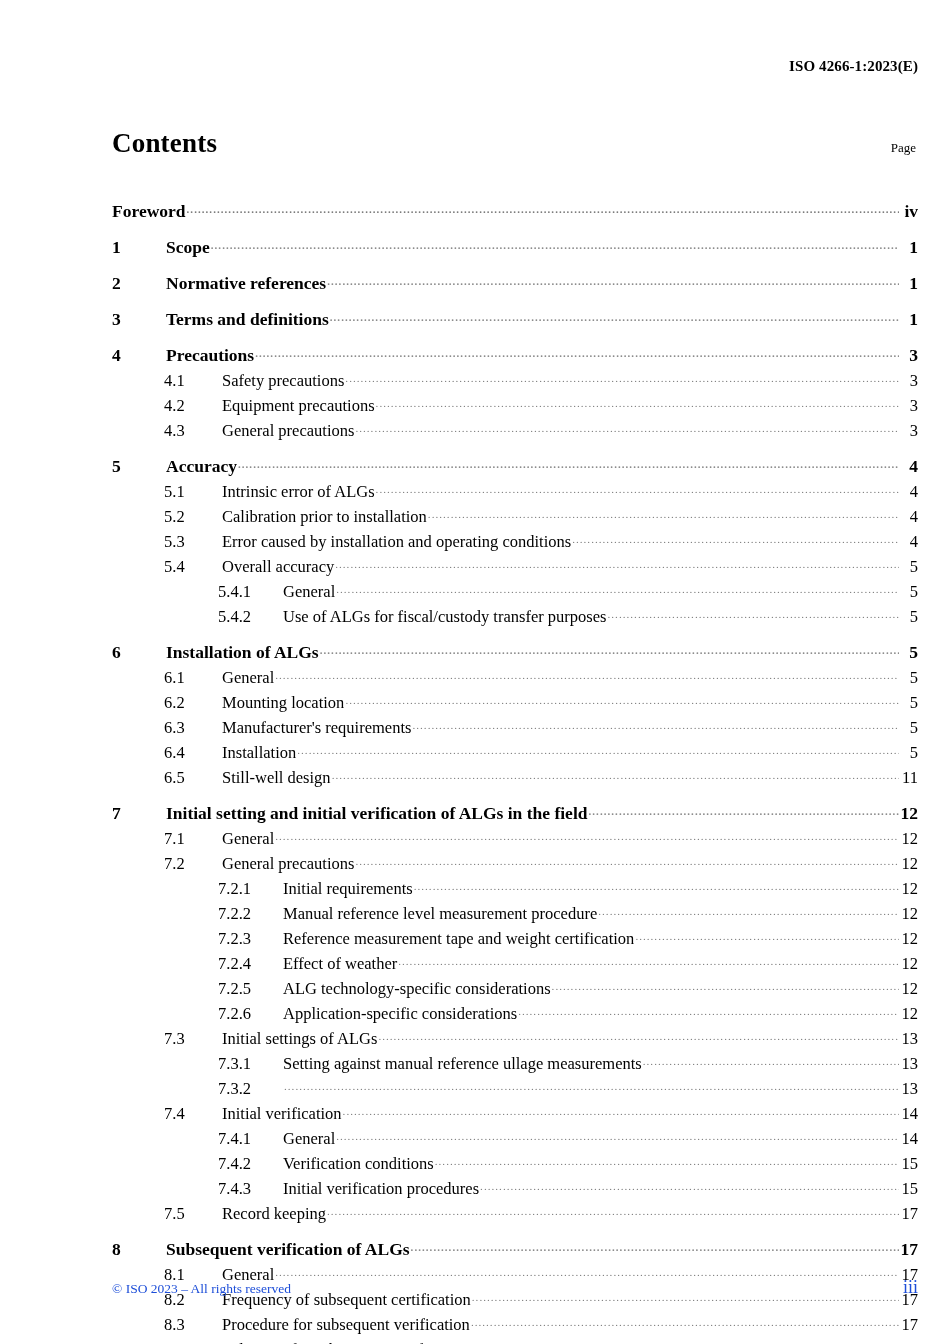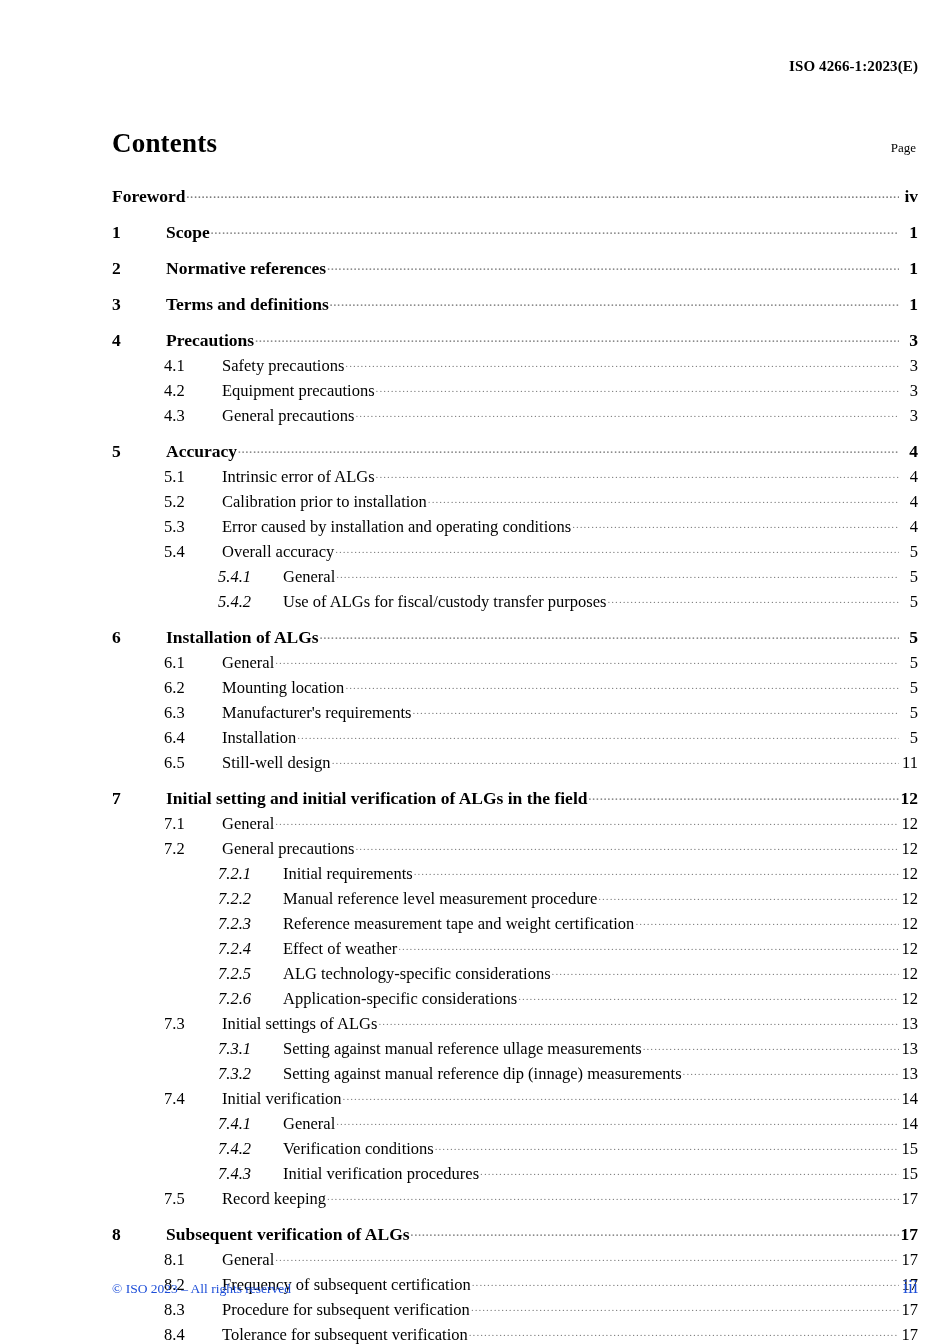--- a/index.html
+++ b/index.html
@@ -105,38 +105,39 @@
     font-size: 17.5px;
     margin-top: 15px;
   }
   .lvl1 .num { width: 54px; }
   .lvl1 .leader::after { color: #8a8a8a; }
 
   
   .lvlfm {
     font-weight: bold;
     font-size: 17.5px;
+    margin-top: 15px;
   }
   .lvlfm .num { width: 0px; }
 
   
   .lvl2 {
     font-weight: normal;
     font-size: 16.5px;
     margin-top: 5px;
   }
   .lvl2 .num { width: 58px; padding-left: 52px; }
 
   
   .lvl3 {
     font-weight: normal;
     font-size: 16.5px;
     margin-top: 5px;
   }
-  .lvl3 .num { width: 65px; padding-left: 106px; font-style: italic; }
+  .lvl3 .num { width: 65px; padding-left: 106px; }
 
   
   .footer {
     position: absolute;
     bottom: 46px;
     left: 112px;
     right: 32px;
     display: flex;
     align-items: baseline;
     justify-content: space-between;
@@ -348,21 +349,20 @@
         <span class="pg">13</span>
       </div>
       <div class="toc-row lvl3">
         <span class="num">7.3.1</span>
         <span class="title">Setting against manual reference ullage measurements</span>
         <span class="leader"></span>
         <span class="pg">13</span>
       </div>
       <div class="toc-row lvl3">
         <span class="num">7.3.2</span>
-        <span class="title">Setting against manual reference dip (innage) measurements</span>
         <span class="leader"></span>
         <span class="pg">13</span>
       </div>
       <div class="toc-row lvl2">
         <span class="num">7.4</span>
         <span class="title">Initial verification</span>
         <span class="leader"></span>
         <span class="pg">14</span>
       </div>
       <div class="toc-row lvl3">

